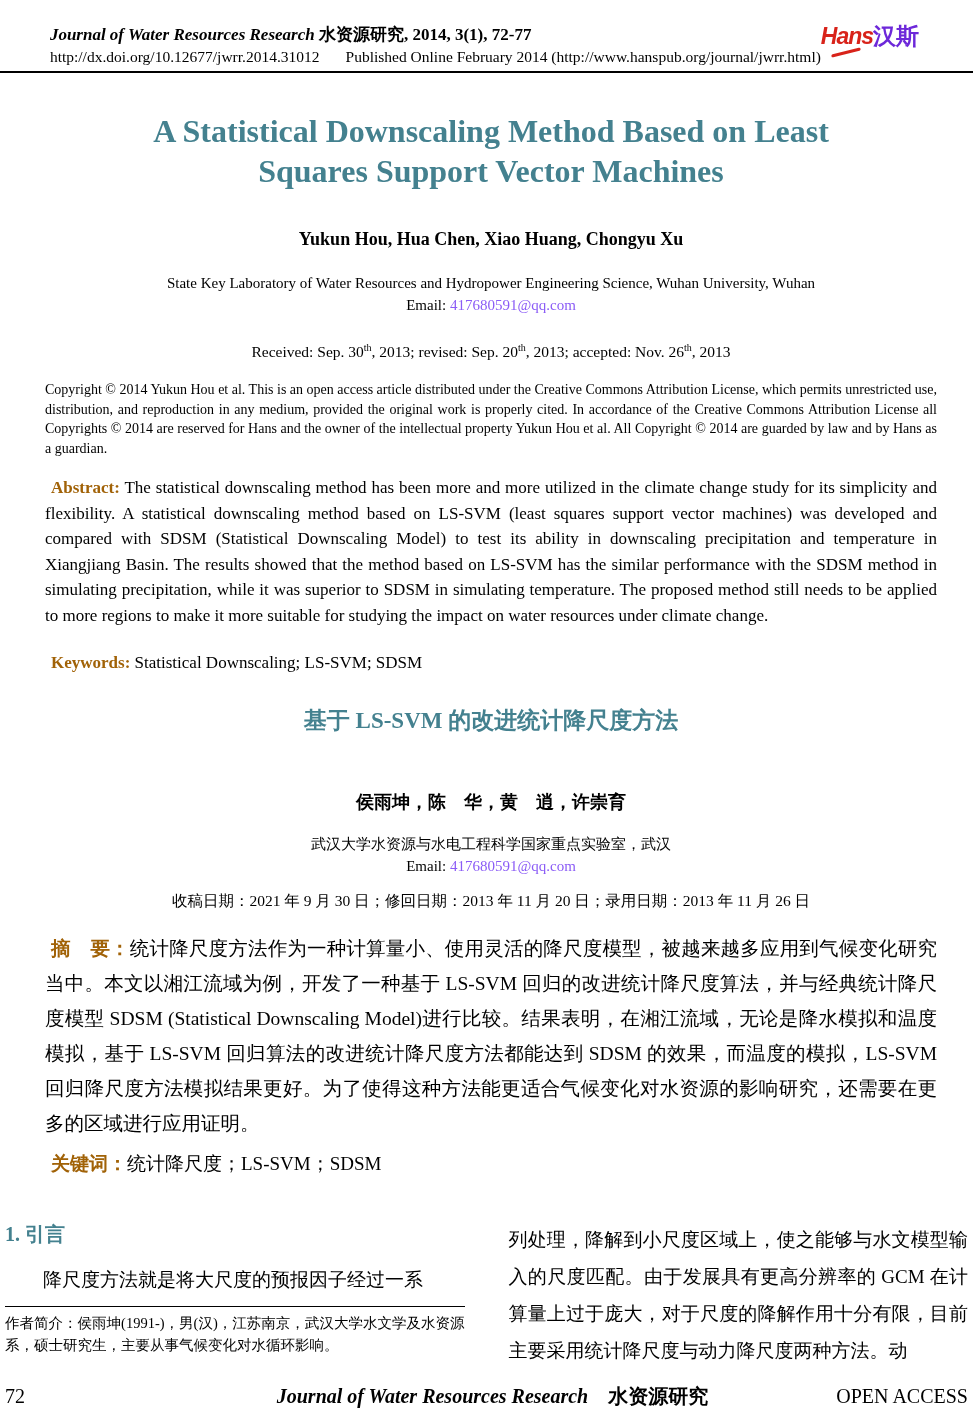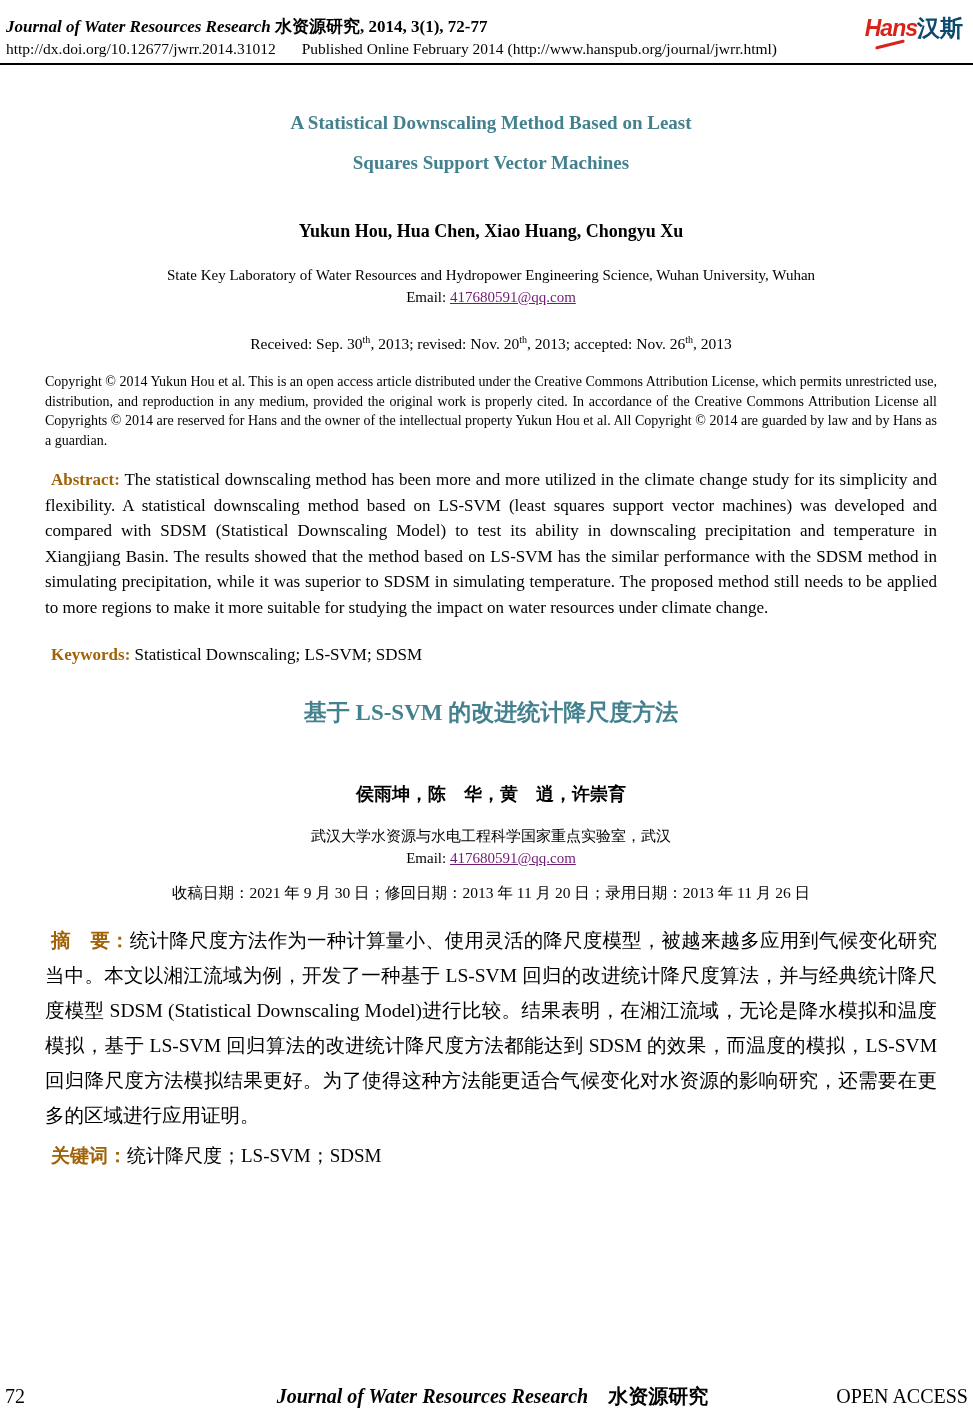--- a/index.html
+++ b/index.html
@@ -3,38 +3,38 @@
 <meta charset="utf-8">
 <style>
   * { box-sizing: border-box; }
   html, body { margin: 0; padding: 0; background: #ffffff; }
   .page {
     width: 973px; height: 1416px; margin: 0 auto; background: #fff;
     color: #000; font-family: "Liberation Serif", serif;
     display: flex; flex-direction: column; overflow: hidden; position: relative;
   }
   
-  .hdr { display: flex; justify-content: space-between; align-items: flex-start; padding: 16px 8px 0 6px; }
+  .hdr { display: flex; justify-content: center; align-items: flex-start; padding: 24px 8px 0 6px; }
   .hdr-line1 { font-size: 17px; line-height: 21px; }
   .it-bold { font-weight: bold; font-style: italic; }
   .b { font-weight: bold; }
   .hdr-line2 { font-size: 15.5px; line-height: 19px; margin-top: 2px; }
   .hdr-gap { display: inline-block; width: 26px; }
   .logo { position: relative; white-space: nowrap; font-size: 23px; line-height: 24px; padding-right: 2px; }
   .logo-hans { color: #D8231A; font-weight: bold; font-style: italic; font-family: "Liberation Sans", sans-serif; letter-spacing: -1px; }
-  .logo-hanzi { color: #0c4a6e; font-weight: bold; }
+  .logo-hanzi { color: #6d28d9; font-weight: bold; }
   .logo-swoosh { position: absolute; left: 10px; bottom: -5px; width: 30px; height: 3px; background: #D8231A; transform: rotate(-14deg); border-radius: 2px; }
   .hdr-rule { border: none; border-top: 2px solid #000; margin: 5px 0 0 0; }
   
   .front { margin: 0 36px 0 45px; }
-  .title-en { color: #44818F; font-weight: bold; font-size: 19px; line-height: 40px; text-align: center; margin: 38px 40px 0 40px; }
+  .title-en { color: #44818F; font-weight: bold; font-size: 32px; line-height: 40px; text-align: center; margin: 38px 40px 0 40px; }
   .authors-en { text-align: center; font-weight: bold; font-size: 18px; line-height: 24px; margin-top: 36px; }
   .affil { text-align: center; font-size: 15px; line-height: 20px; margin-top: 22px; }
   .email-line { text-align: center; font-size: 15px; line-height: 20px; margin-top: 2px; }
-  .email-link { color: #701a75; text-decoration: underline; cursor: pointer; }
+  .email-link { color: #8b5cf6; cursor: pointer; }
   .received { text-align: center; font-size: 15.5px; line-height: 21px; margin-top: 26px; }
   sup { font-size: 10px; line-height: 0; }
   .copyright { font-size: 14px; line-height: 19.5px; text-align: justify; margin: 18px 0 0 0; }
   .abstract { font-size: 17px; line-height: 25.5px; text-align: justify; margin: 17px 0 0 0; }
   .lbl { color: #a16207; font-weight: bold; margin-left: 6px; }
   .keywords { font-size: 17px; line-height: 22px; margin: 24px 0 0 0; }
   
   .title-zh { color: #44818F; font-weight: bold; font-size: 23px; line-height: 42px; text-align: center; margin: 26px 0 0 0; }
   .authors-zh { text-align: center; font-weight: bold; font-size: 18px; line-height: 24px; margin-top: 48px; }
   .affil-zh { text-align: center; font-size: 15px; line-height: 20px; margin-top: 20px; }
@@ -76,21 +76,21 @@
     <h1 class="title-en">
       <span>A Statistical Downscaling Method Based on Least</span><br>
       <span>Squares Support Vector Machines</span>
     </h1>
 
     <div class="authors-en">Yukun Hou, Hua Chen, Xiao Huang, Chongyu Xu</div>
 
     <div class="affil">State Key Laboratory of Water Resources and Hydropower Engineering Science, Wuhan University, Wuhan</div>
     <div class="email-line"><span>Email: </span><a class="email-link">417680591@qq.com</a></div>
 
-    <div class="received"><span>Received: Sep. 30</span><sup>th</sup><span>, 2013; revised: Nov. 20</span><sup>th</sup><span>, 2013; accepted: Nov. 26</span><sup>th</sup><span>, 2013</span></div>
+    <div class="received"><span>Received: Sep. 30</span><sup>th</sup><span>, 2013; revised: Sep. 20</span><sup>th</sup><span>, 2013; accepted: Nov. 26</span><sup>th</sup><span>, 2013</span></div>
 
     <p class="copyright">Copyright © 2014 Yukun Hou et al. This is an open access article distributed under the Creative Commons Attribution License, which permits unrestricted use, distribution, and reproduction in any medium, provided the original work is properly cited. In accordance of the Creative Commons Attribution License all Copyrights © 2014 are reserved for Hans and the owner of the intellectual property Yukun Hou et al. All Copyright © 2014 are guarded by law and by Hans as a guardian.</p>
 
     <p class="abstract"><span class="lbl">Abstract:</span> <span>The statistical downscaling method has been more and more utilized in the climate change study for its simplicity and flexibility. A statistical downscaling method based on LS-SVM (least squares support vector machines) was developed and compared with SDSM (Statistical Downscaling Model) to test its ability in downscaling precipitation and temperature in Xiangjiang Basin. The results showed that the method based on LS-SVM has the similar performance with the SDSM method in simulating precipitation, while it was superior to SDSM in simulating temperature. The proposed method still needs to be applied to more regions to make it more suitable for studying the impact on water resources under climate change.</span></p>
 
     <p class="keywords"><span class="lbl">Keywords:</span> <span>Statistical Downscaling; LS-SVM; SDSM</span></p>
 
     <h2 class="title-zh">基于 LS-SVM 的改进统计降尺度方法</h2>
 
     <div class="authors-zh">侯雨坤，陈　华，黄　逍，许崇育</div>
@@ -98,20 +98,31 @@
     <div class="affil-zh">武汉大学水资源与水电工程科学国家重点实验室，武汉</div>
     <div class="email-line"><span>Email: </span><a class="email-link">417680591@qq.com</a></div>
 
     <div class="dates-zh">收稿日期：2021 年 9 月 30 日；修回日期：2013 年 11 月 20 日；录用日期：2013 年 11 月 26 日</div>
 
     <p class="abstract-zh"><span class="lbl">摘　要：</span><span>统计降尺度方法作为一种计算量小、使用灵活的降尺度模型，被越来越多应用到气候变化研究当中。本文以湘江流域为例，开发了一种基于 LS-SVM 回归的改进统计降尺度算法，并与经典统计降尺度模型 SDSM (Statistical Downscaling Model)进行比较。结果表明，在湘江流域，无论是降水模拟和温度模拟，基于 LS-SVM 回归算法的改进统计降尺度方法都能达到 SDSM 的效果，而温度的模拟，LS-SVM 回归降尺度方法模拟结果更好。为了使得这种方法能更适合气候变化对水资源的影响研究，还需要在更多的区域进行应用证明。</span></p>
 
     <p class="keywords-zh"><span class="lbl">关键词：</span><span>统计降尺度；LS-SVM；SDSM</span></p>
   </div>
 
+  <div class="two-col">
+    <div class="col">
+      <h3 class="sec-head">1. 引言</h3>
+      <p class="col-para indent">降尺度方法就是将大尺度的预报因子经过一系</p>
+      <hr class="footnote-rule">
+      <p class="footnote">作者简介：侯雨坤(1991-)，男(汉)，江苏南京，武汉大学水文学及水资源系，硕士研究生，主要从事气候变化对水循环影响。</p>
+    </div>
+    <div class="col">
+      <p class="col-para first-right">列处理，降解到小尺度区域上，使之能够与水文模型输入的尺度匹配。由于发展具有更高分辨率的 GCM 在计算量上过于庞大，对于尺度的降解作用十分有限，目前主要采用统计降尺度与动力降尺度两种方法。动</p>
+    </div>
+  </div>
 
   <div class="ftr">
     <span>72</span>
     <span class="ftr-center"><span class="it-bold">Journal of Water Resources Research</span>　<span class="b">水资源研究</span></span>
     <span class="ftr-oa">OPEN ACCESS</span>
   </div>
 
 </div>
 
 </body></html>

